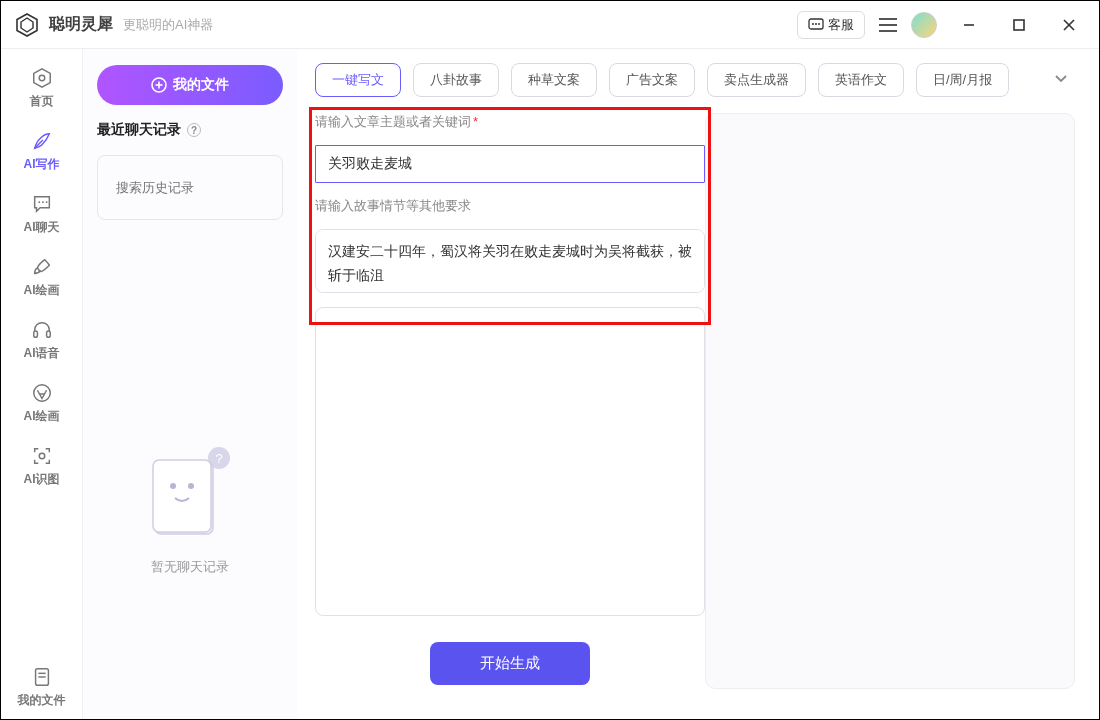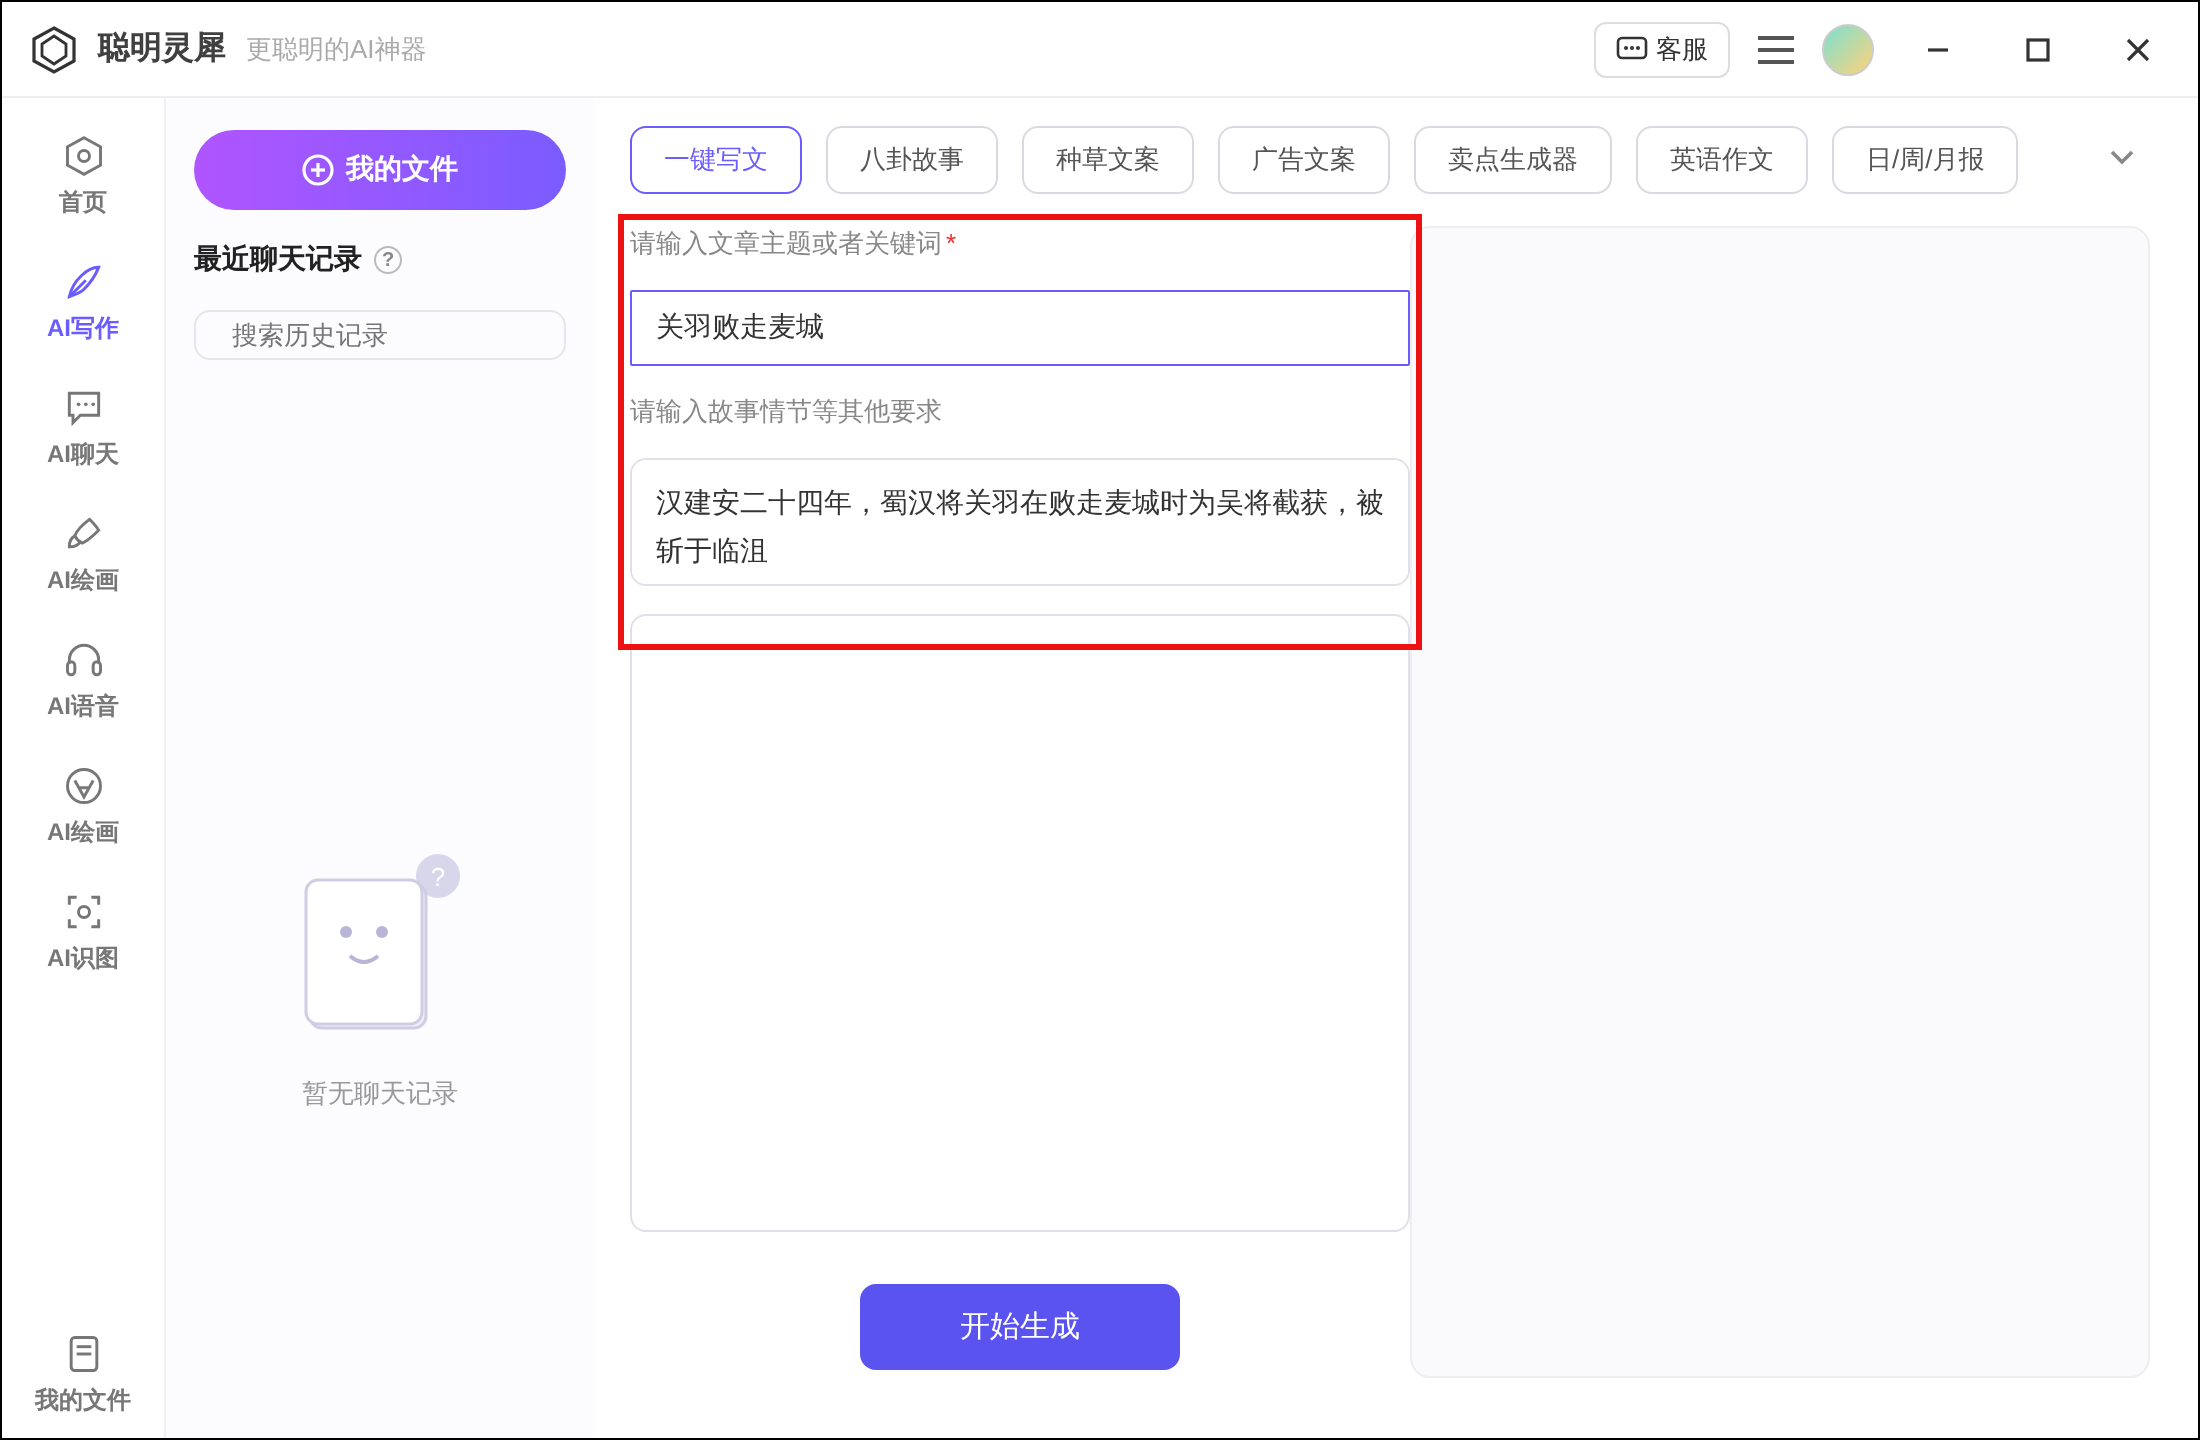--- a/index.html
+++ b/index.html
@@ -26,21 +26,21 @@
   .nav-item { width: 60px; display: flex; flex-direction: column; align-items: center; gap: 4px; padding: 10px 0; font-size: 12px; color: #777; cursor: pointer; border-radius: 8px; }
   .nav-item.active { color: #6b5cff; }
   .nav-item svg { width: 22px; height: 22px; }
   .nav-spacer { flex: 1; }
   
   
   .sidebar { width: 214px; padding: 16px 14px; display: flex; flex-direction: column; gap: 16px; background:#fcfcfe; }
   .new-chat { height: 40px; border-radius: 20px; background: linear-gradient(90deg,#b055ff,#7a5cff); color: #fff; display: flex; align-items: center; justify-content: center; gap: 6px; font-size: 14px; cursor: pointer; font-weight: 600; }
   .recent-h { display: flex; align-items: center; gap: 6px; font-size: 14px; font-weight: 700; color: #222; }
   .recent-h .q { width: 14px; height: 14px; border: 1px solid #bbb; border-radius: 50%; font-size: 10px; display: flex; align-items: center; justify-content: center; color: #888; }
-  .search { display: flex; align-items: center; gap: 8px; border: 1px solid #e5e5ec; border-radius: 8px; padding: 4px 10px; color: #aaa; font-size: 13px; }
+  .search { display: flex; align-items: center; gap: 8px; border: 1px solid #e5e5ec; border-radius: 8px; padding: 24px 10px; color: #aaa; font-size: 13px; }
   .search input { border: none; outline: none; flex:1; font-size: 13px; background: transparent; }
   .empty { flex:1; display: flex; flex-direction: column; align-items: center; justify-content: center; gap: 14px; color: #999; font-size: 13px; padding-top: 80px; }
   .empty-ill { width: 90px; height: 100px; position: relative; }
   
   
   .content { flex: 1; padding: 14px 24px 30px 18px; display: flex; flex-direction: column; }
   .tabs { display: flex; gap: 12px; align-items: center; }
   .tab { border: 1px solid #d9d9e2; border-radius: 8px; padding: 7px 16px; font-size: 13px; color: #555; cursor: pointer; background: #fff; }
   .tab.sel { border-color: #6b5cff; color: #6b5cff; }
   .tabs-expand { margin-left: auto; color: #888; cursor: pointer; padding: 6px; }

